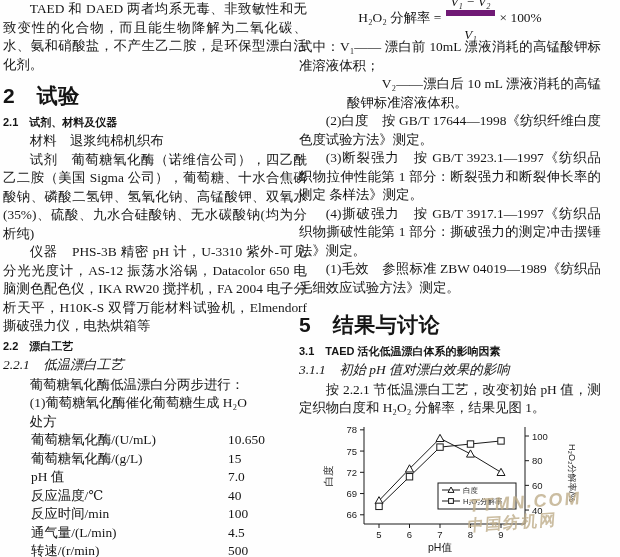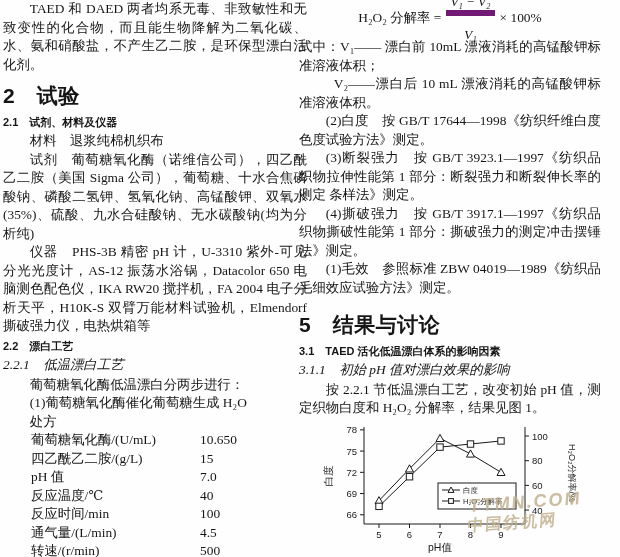--- a/index.html
+++ b/index.html
@@ -18,29 +18,29 @@
     font-family:"Liberation Sans","DejaVu Sans",sans-serif;
     font-size:21px;font-weight:600;letter-spacing:.5px;
     margin:13px 0 7px 0;
   }
   .heading2{
     font-family:"Liberation Sans","DejaVu Sans",sans-serif;
     font-size:11px;font-weight:700;margin:1px 0 1px 0;
   }
   .heading3{font-style:italic;margin:1px 0 1px 0;}
   .recipe-row{position:relative;height:18.5px;padding-left:28px;}
-  .recipe-val{position:absolute;left:197px;top:0;}
+  .recipe-val{position:absolute;left:225px;top:0;}
   
   .formula{display:flex;justify-content:center;align-items:center;
     margin:2px 0 4px 0;height:32px;}
   .frac{display:inline-flex;flex-direction:column;align-items:center;
     margin:0 5px;font-style:italic;line-height:15px;font-size:13px;}
   .frac .num{border-bottom:6px solid #701a75;padding:0 4px 1px 4px;font-family:Liberation Serif, serif;}
   .frac .den{padding-top:11px;}
-  .hang{ text-indent:2.6em;}
+  .hang{ text-indent:2.6em;margin-left:48px;}
   .gap-top{margin-top:19px;}
   
   #figure-wrap{position:absolute;left:22px;top:423px;width:280px;height:134px;}
   svg{font-family:"Liberation Sans","DejaVu Sans",sans-serif;}
   
   #watermark{
     position:absolute;left:468px;top:490px;width:170px;
     transform:rotate(-4deg) skewX(-8deg);
     color:rgba(190,172,138,.8);
     font-family:"Liberation Sans","DejaVu Sans",sans-serif;
@@ -64,21 +64,21 @@
   <div class="heading3">2.2.1　低温漂白工艺</div>
   <p class="ind">葡萄糖氧化酶低温漂白分两步进行：</p>
   <p class="ind">(1)葡萄糖氧化酶催化葡萄糖生成 H₂O</p>
   <p class="ind">处方</p>
 
   <div class="recipe-row">
     <span>葡萄糖氧化酶/(U/mL)</span>
     <span class="recipe-val">10.650</span>
   </div>
   <div class="recipe-row">
-    <span>四乙酰乙二胺/(g/L)</span>
+    <span>葡萄糖氧化酶/(g/L)</span>
     <span class="recipe-val">15</span>
   </div>
   <div class="recipe-row">
     <span>pH 值</span>
     <span class="recipe-val">7.0</span>
   </div>
   <div class="recipe-row">
     <span>反应温度/℃</span>
     <span class="recipe-val">40</span>
   </div>

